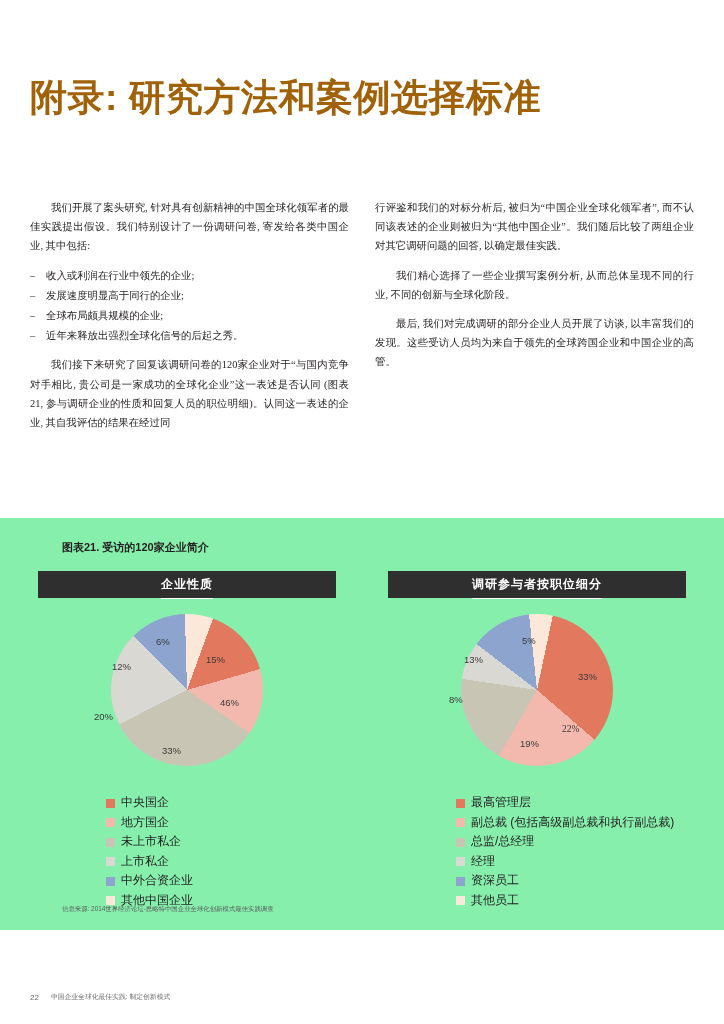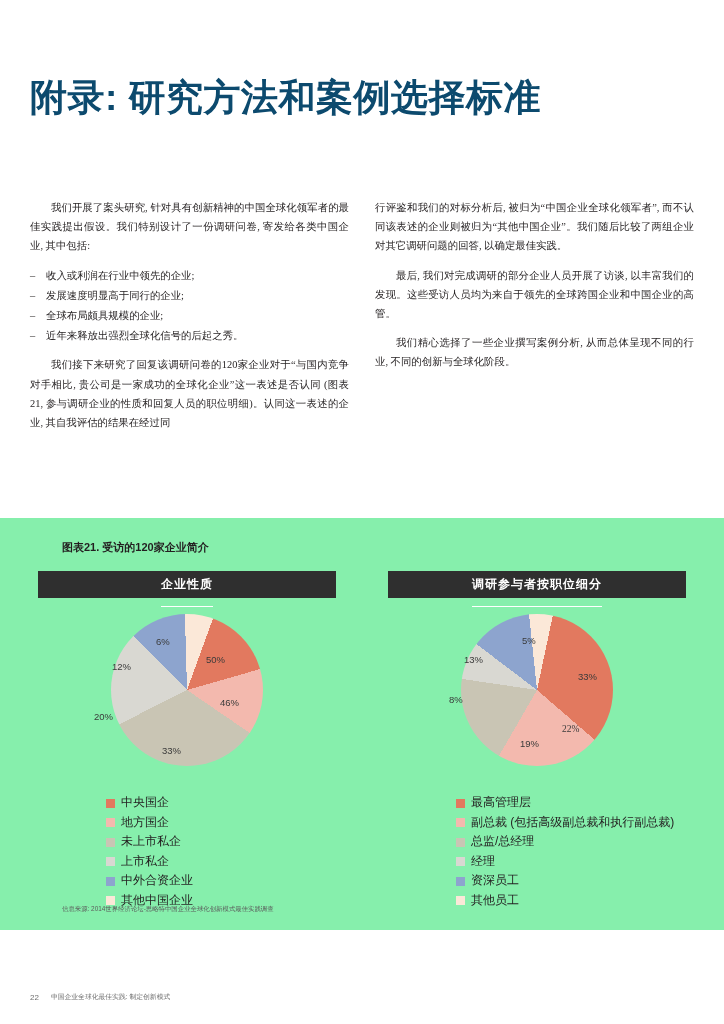--- a/index.html
+++ b/index.html
@@ -21,21 +21,21 @@
     padding: 0;
   }
 
   
   .title {
     position: absolute;
     left: 30px;
     top: 48px;
     font-size: 37px;
     font-weight: bold;
-    color: #0c4a6e;
+    color: #a16207;
     letter-spacing: 0.5px;
     white-space: nowrap;
   }
 
   
   .body-cols {
     position: absolute;
     left: 30px;
     top: 198px;
     width: 664px;
@@ -101,21 +101,21 @@
     color: #ffffff;
     height: 27px;
     line-height: 27px;
     text-align: center;
     font-size: 12px;
     font-weight: bold;
     letter-spacing: 1px;
   }
   .chart-header span {
     border-bottom: 1px solid #ffffff;
-    padding-bottom: 15px;
+    padding-bottom: 7px;
   }
   .pie-wrap {
     position: relative;
     height: 170px;
     margin-top: 16px;
   }
   .pie {
     position: absolute;
     left: 50%;
     transform: translateX(-50%);
@@ -184,35 +184,35 @@
       <ul class="bullets">
         <li><span class="dash">–</span><span>收入或利润在行业中领先的企业;</span></li>
         <li><span class="dash">–</span><span>发展速度明显高于同行的企业;</span></li>
         <li><span class="dash">–</span><span>全球布局颇具规模的企业;</span></li>
         <li><span class="dash">–</span><span>近年来释放出强烈全球化信号的后起之秀。</span></li>
       </ul>
       <p class="indent">我们接下来研究了回复该调研问卷的120家企业对于“与国内竞争对手相比, 贵公司是一家成功的全球化企业”这一表述是否认同 (图表21, 参与调研企业的性质和回复人员的职位明细)。认同这一表述的企业, 其自我评估的结果在经过同</p>
     </div>
     <div class="col">
       <p>行评鉴和我们的对标分析后, 被归为“中国企业全球化领军者”, 而不认同该表述的企业则被归为“其他中国企业”。我们随后比较了两组企业对其它调研问题的回答, 以确定最佳实践。</p>
+      <p class="indent">我们精心选择了一些企业撰写案例分析, 从而总体呈现不同的行业, 不同的创新与全球化阶段。</p>
       <p class="indent">最后, 我们对完成调研的部分企业人员开展了访谈, 以丰富我们的发现。这些受访人员均为来自于领先的全球跨国企业和中国企业的高管。</p>
-      <p class="indent">我们精心选择了一些企业撰写案例分析, 从而总体呈现不同的行业, 不同的创新与全球化阶段。</p>
     </div>
   </div>
 
   <div class="exhibit">
     <div class="exhibit-title">图表21. 受访的120家企业简介</div>
 
     <div class="chart-block left">
       <div class="chart-header">
         <span>企业性质</span>
       </div>
       <div class="pie-wrap">
         <div class="pie" id="pie0" style="background: conic-gradient(from 20deg, rgb(226, 121, 95) 0deg, rgb(226, 121, 95) 54deg, rgb(243, 185, 174) 54deg, rgb(243, 185, 174) 104.4deg, rgb(201, 197, 180) 104.4deg, rgb(201, 197, 180) 223.2deg, rgb(217, 216, 210) 223.2deg, rgb(217, 216, 210) 295.2deg, rgb(141, 164, 206) 295.2deg, rgb(141, 164, 206) 338.4deg, rgb(251, 232, 216) 338.4deg, rgb(251, 232, 216) 360deg);"></div>
-        <div class="slice-label on-pie" style="left:168px; top:40px;">50%</div>
+        <div class="slice-label on-pie" style="left:168px; top:40px;">15%</div>
         <div class="slice-label on-pie" style="left:182px; top:83px;">46%</div>
         <div class="slice-label on-pie" style="left:124px; top:131px;">33%</div>
         <div class="slice-label on-pie" style="left:56px; top:97px;">20%</div>
         <div class="slice-label on-pie" style="left:74px; top:47px;">12%</div>
         <div class="slice-label on-pie" style="left:118px; top:22px;">6%</div>
       </div>
       <div class="legend">
         <div class="legend-item">
             <span class="swatch" style="background:#e2795f"></span>
             <span>中央国企</span>

